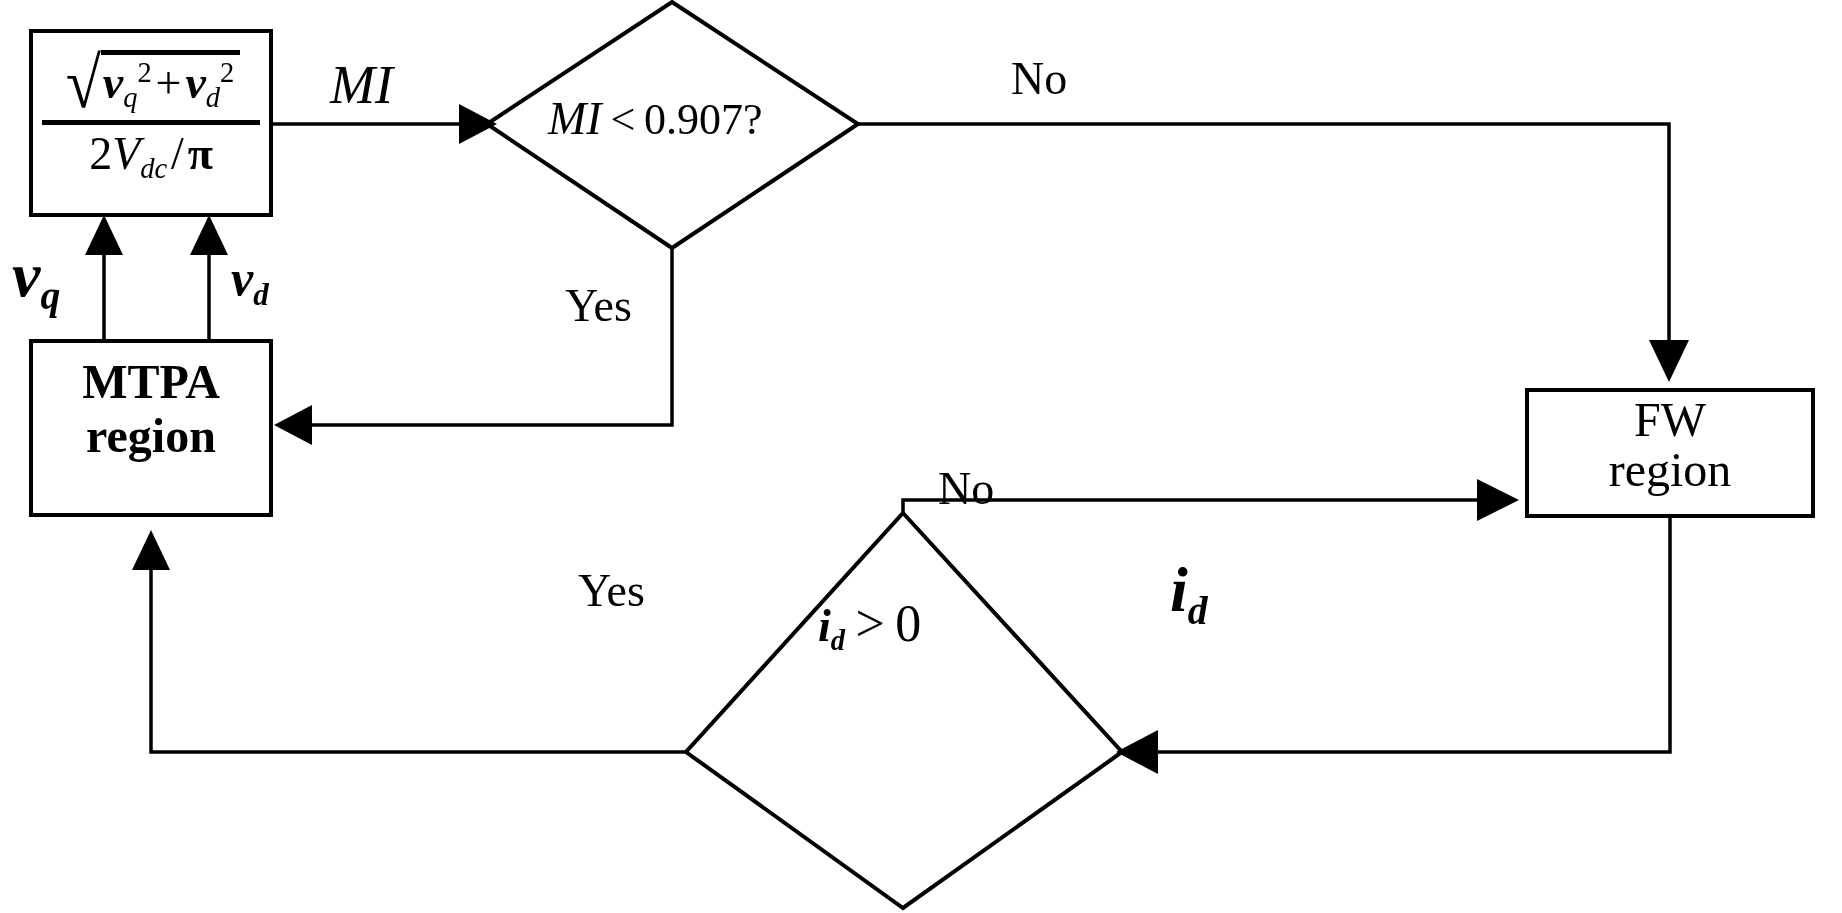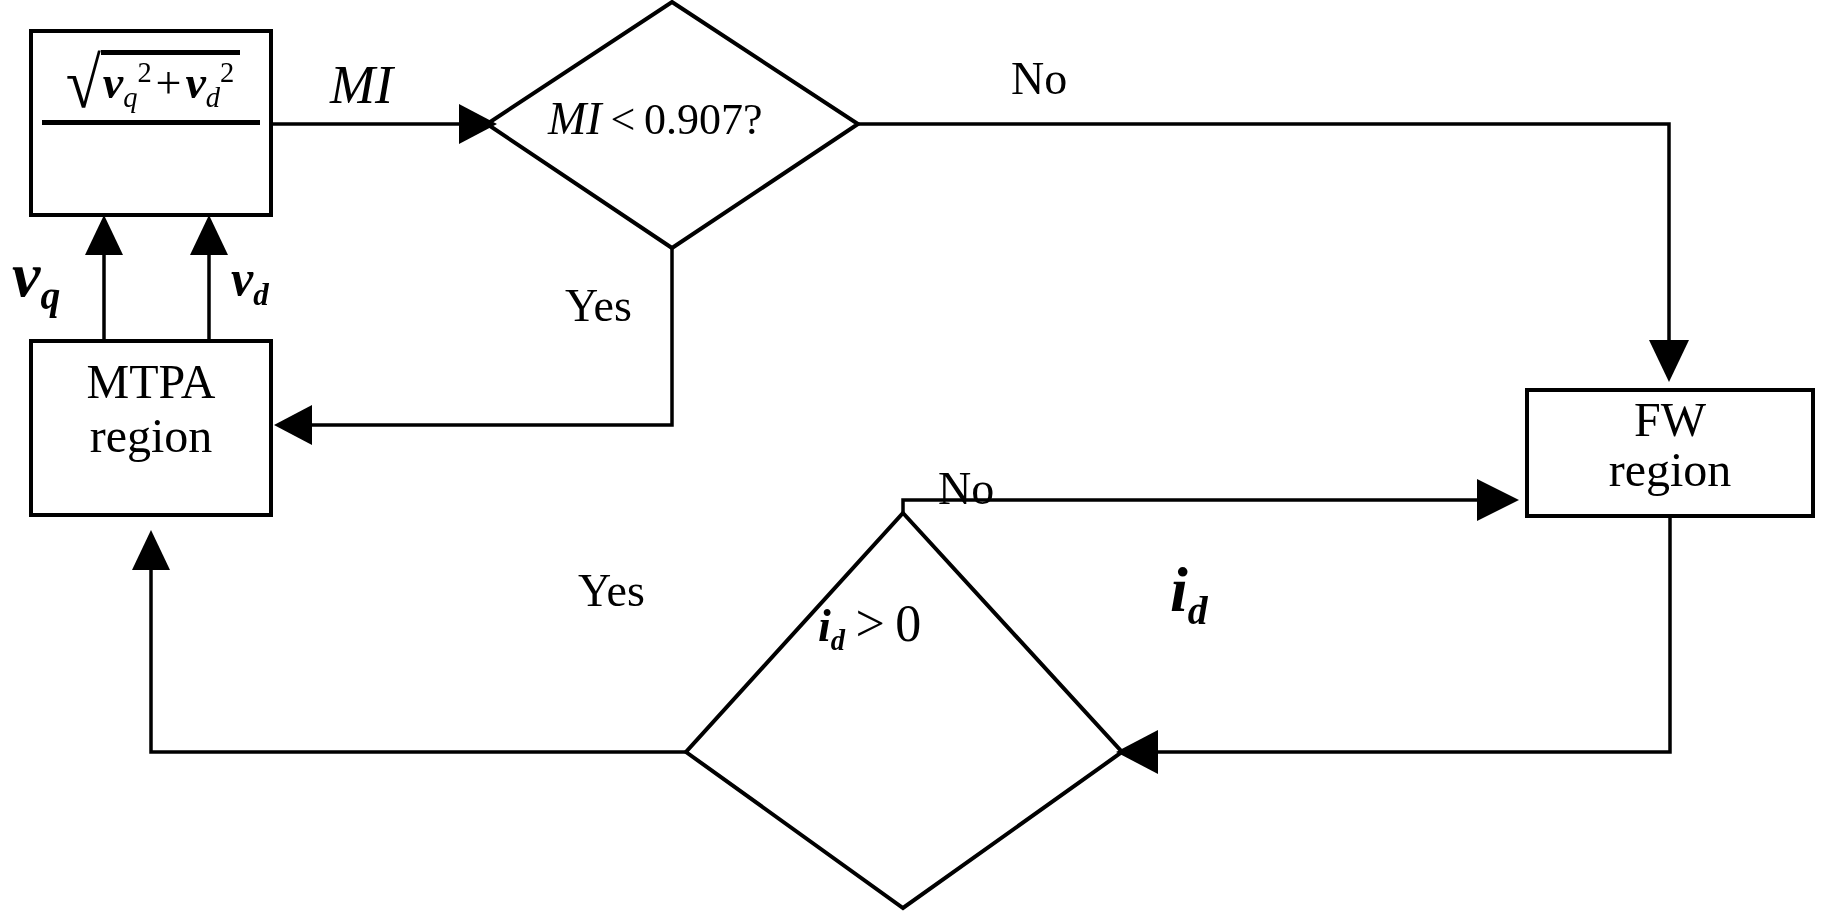--- a/index.html
+++ b/index.html
@@ -169,20 +169,23 @@
     <path class="edge" d="M 686 752 L 151 752 L 151 560"></path>
     <polygon class="arrowhead" points="132,570 151,530 170,570"></polygon>
 
   </svg>
 
   <div class="frac" style="left:42px; top:44px; width:218px;">
     <span class="num">
       <span class="radical"><span class="radsign">√</span><span class="radbody"><span class="mathbi">v<span class="sub">q</span><span class="sup">2</span></span><span class="mathit" style="font-style:normal;"> + </span><span class="mathbi">v<span class="sub">d</span><span class="sup">2</span></span></span></span>
     </span>
     <span class="bar"></span>
+    <span class="den">
+      <span class="mathit" style="font-style:normal;">2</span><span class="mathit">V<span class="sub">dc</span></span><span class="mathit" style="font-style:normal;"> / </span><span class="mathbi" style="font-style:normal;">π</span>
+    </span>
   </div>
 
   <div class="lbl mathit" style="left:330px; top:58px; font-size:54px;">
     <span>MI</span>
   </div>
 
   <div class="lbl" style="left:548px; top:96px; font-size:44px;">
     <span class="mathit">MI</span><span style="font-style:normal;text-align:center;"> &lt; 0.907?</span>
   </div>
 
@@ -191,21 +194,21 @@
   </div>
 
   <div class="lbl plain" style="left:565px; top:283px;">
     <span>Yes</span>
   </div>
 
   <div class="lbl mathbi" style="left:12px; top:243px; font-size:64px;">v<span class="subb">q</span></div>
 
   <div class="lbl mathbi" style="left:231px; top:253px; font-size:50px;">v<span class="subb">d</span></div>
 
-  <div class="lbl boxtext" style="left:31px; top:358px; width:240px;">
+  <div class="lbl boxtext" style="left:31px; top:358px; width:240px;font-weight:bold;">
     <span class="two-line">MTPA</span>
     <span class="two-line" style="margin-top:6px;">region</span>
   </div>
 
   <div class="lbl boxtext" style="left:1527px; top:396px; width:286px;">
     <span class="two-line">FW</span>
     <span class="two-line" style="margin-top:2px;">region</span>
   </div>
 
   <div class="lbl" style="left:818px; top:598px; font-size:52px;">

